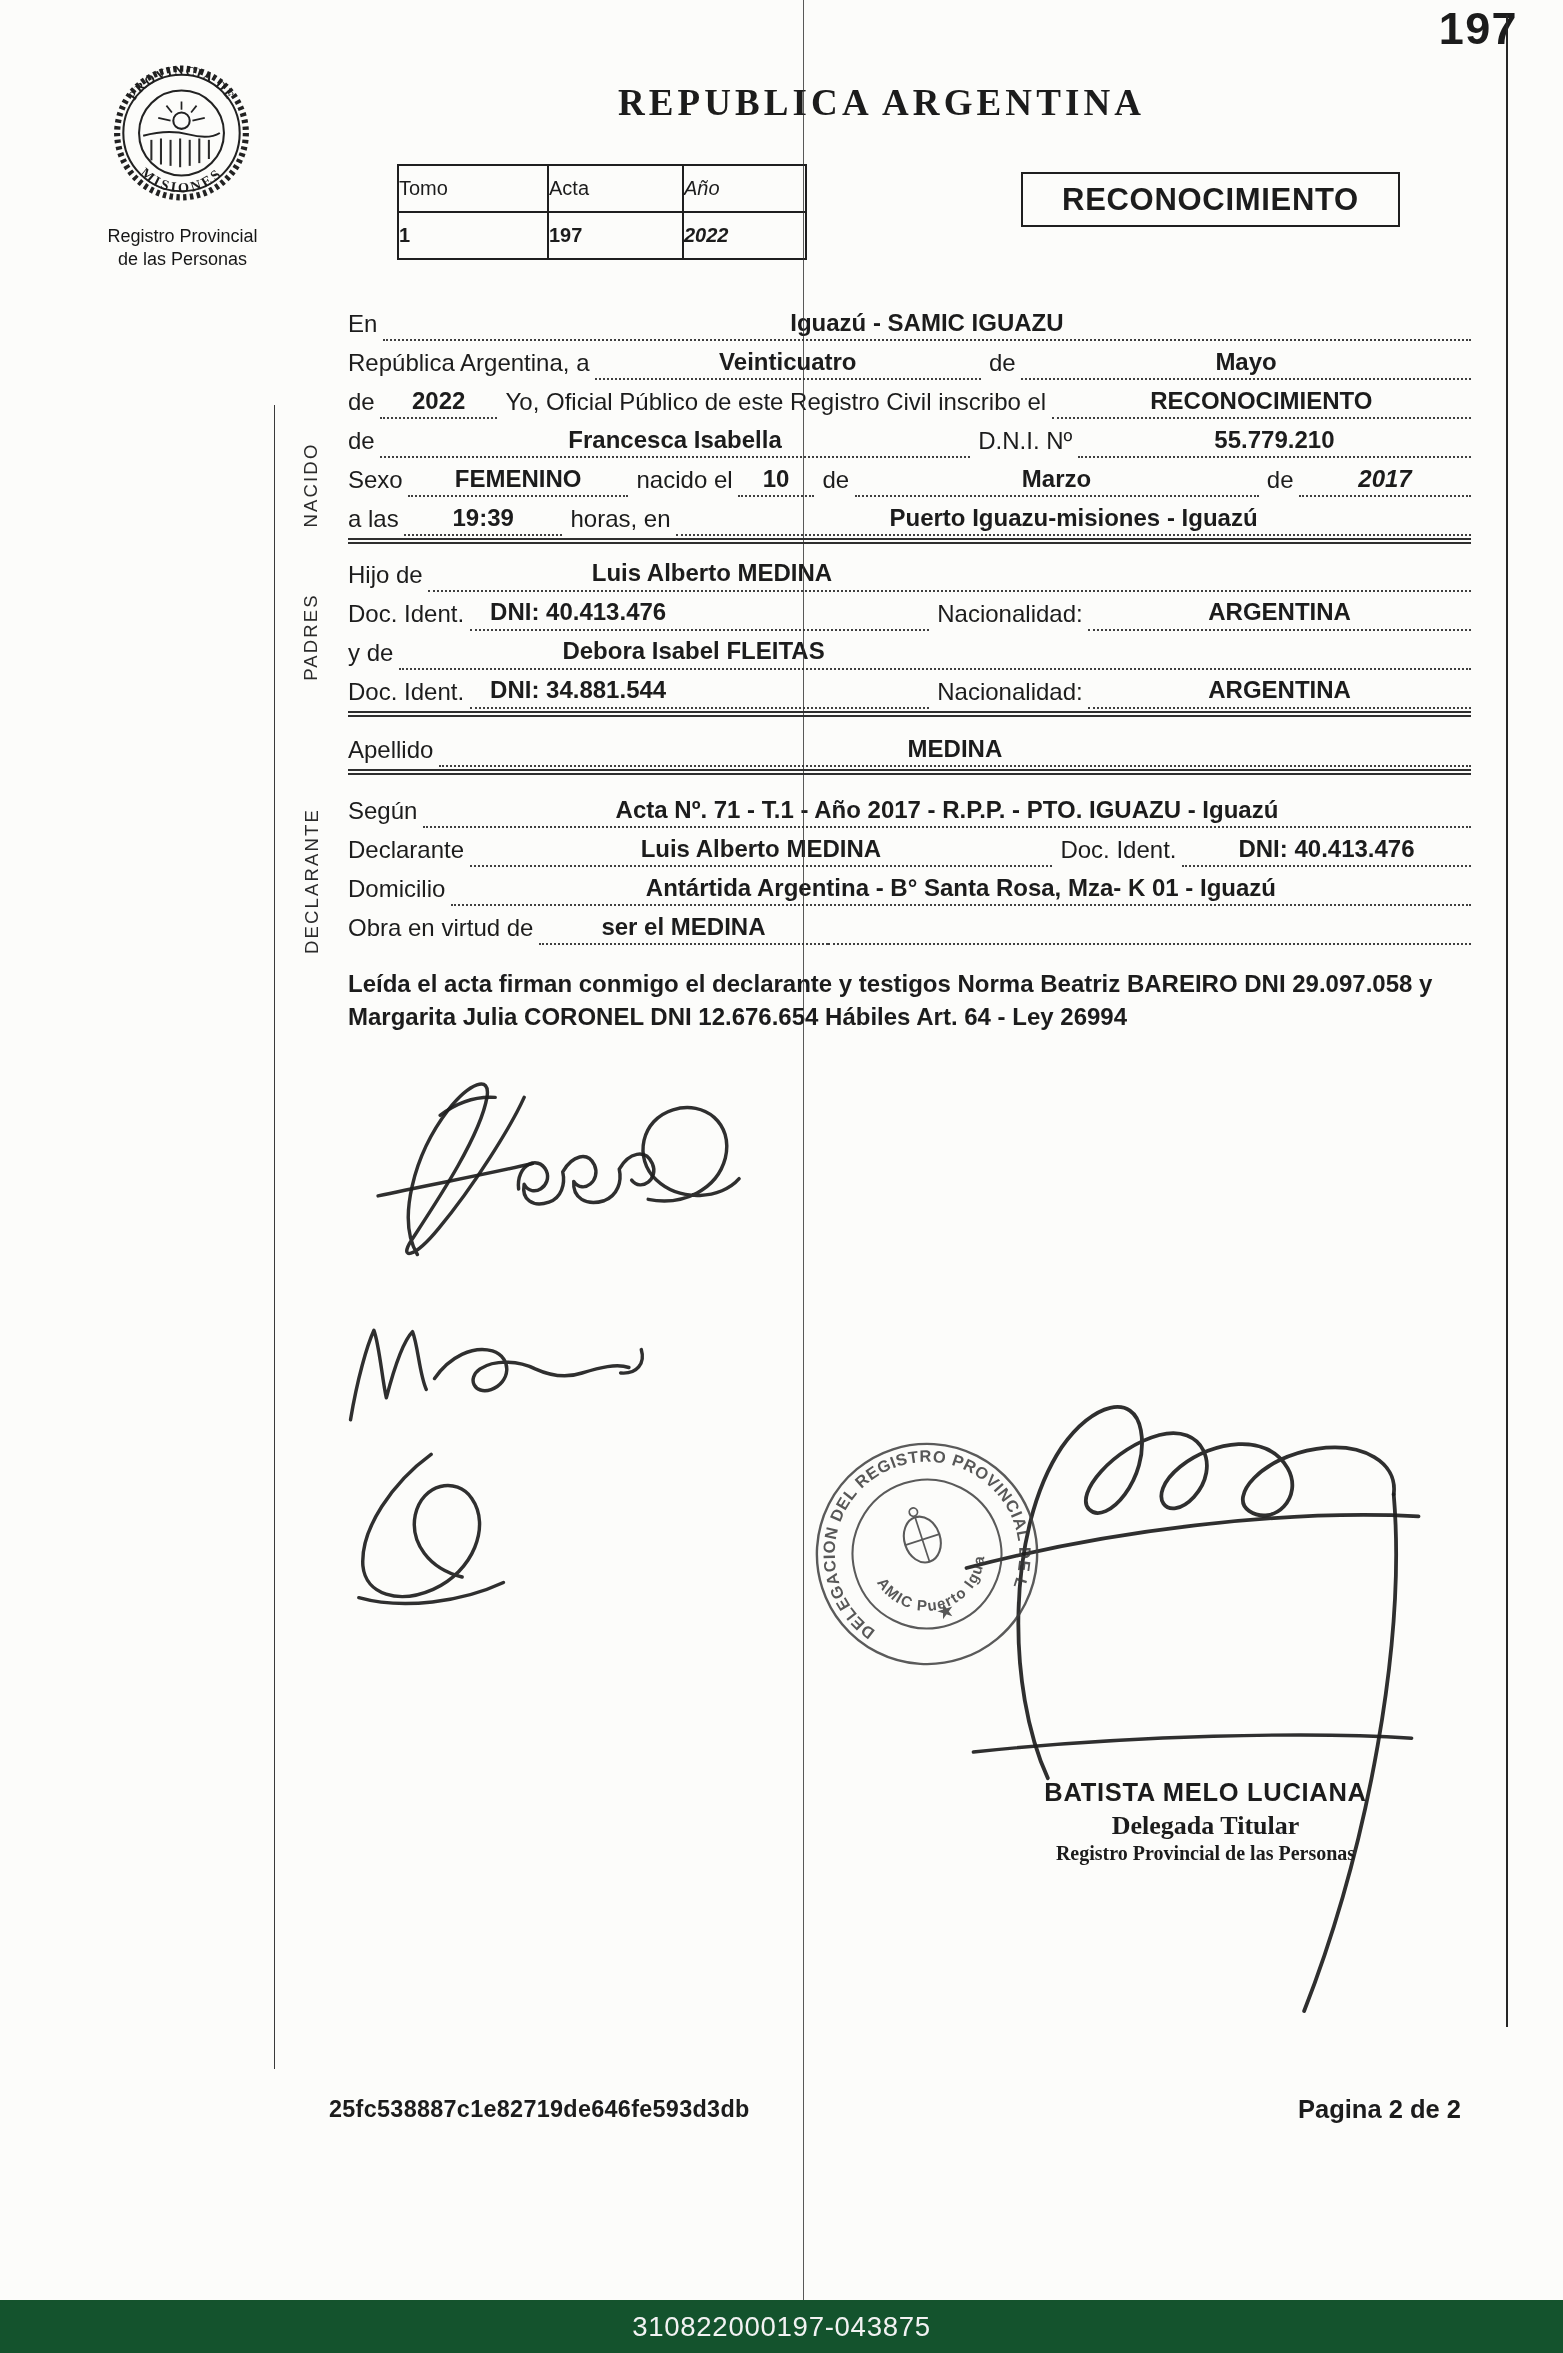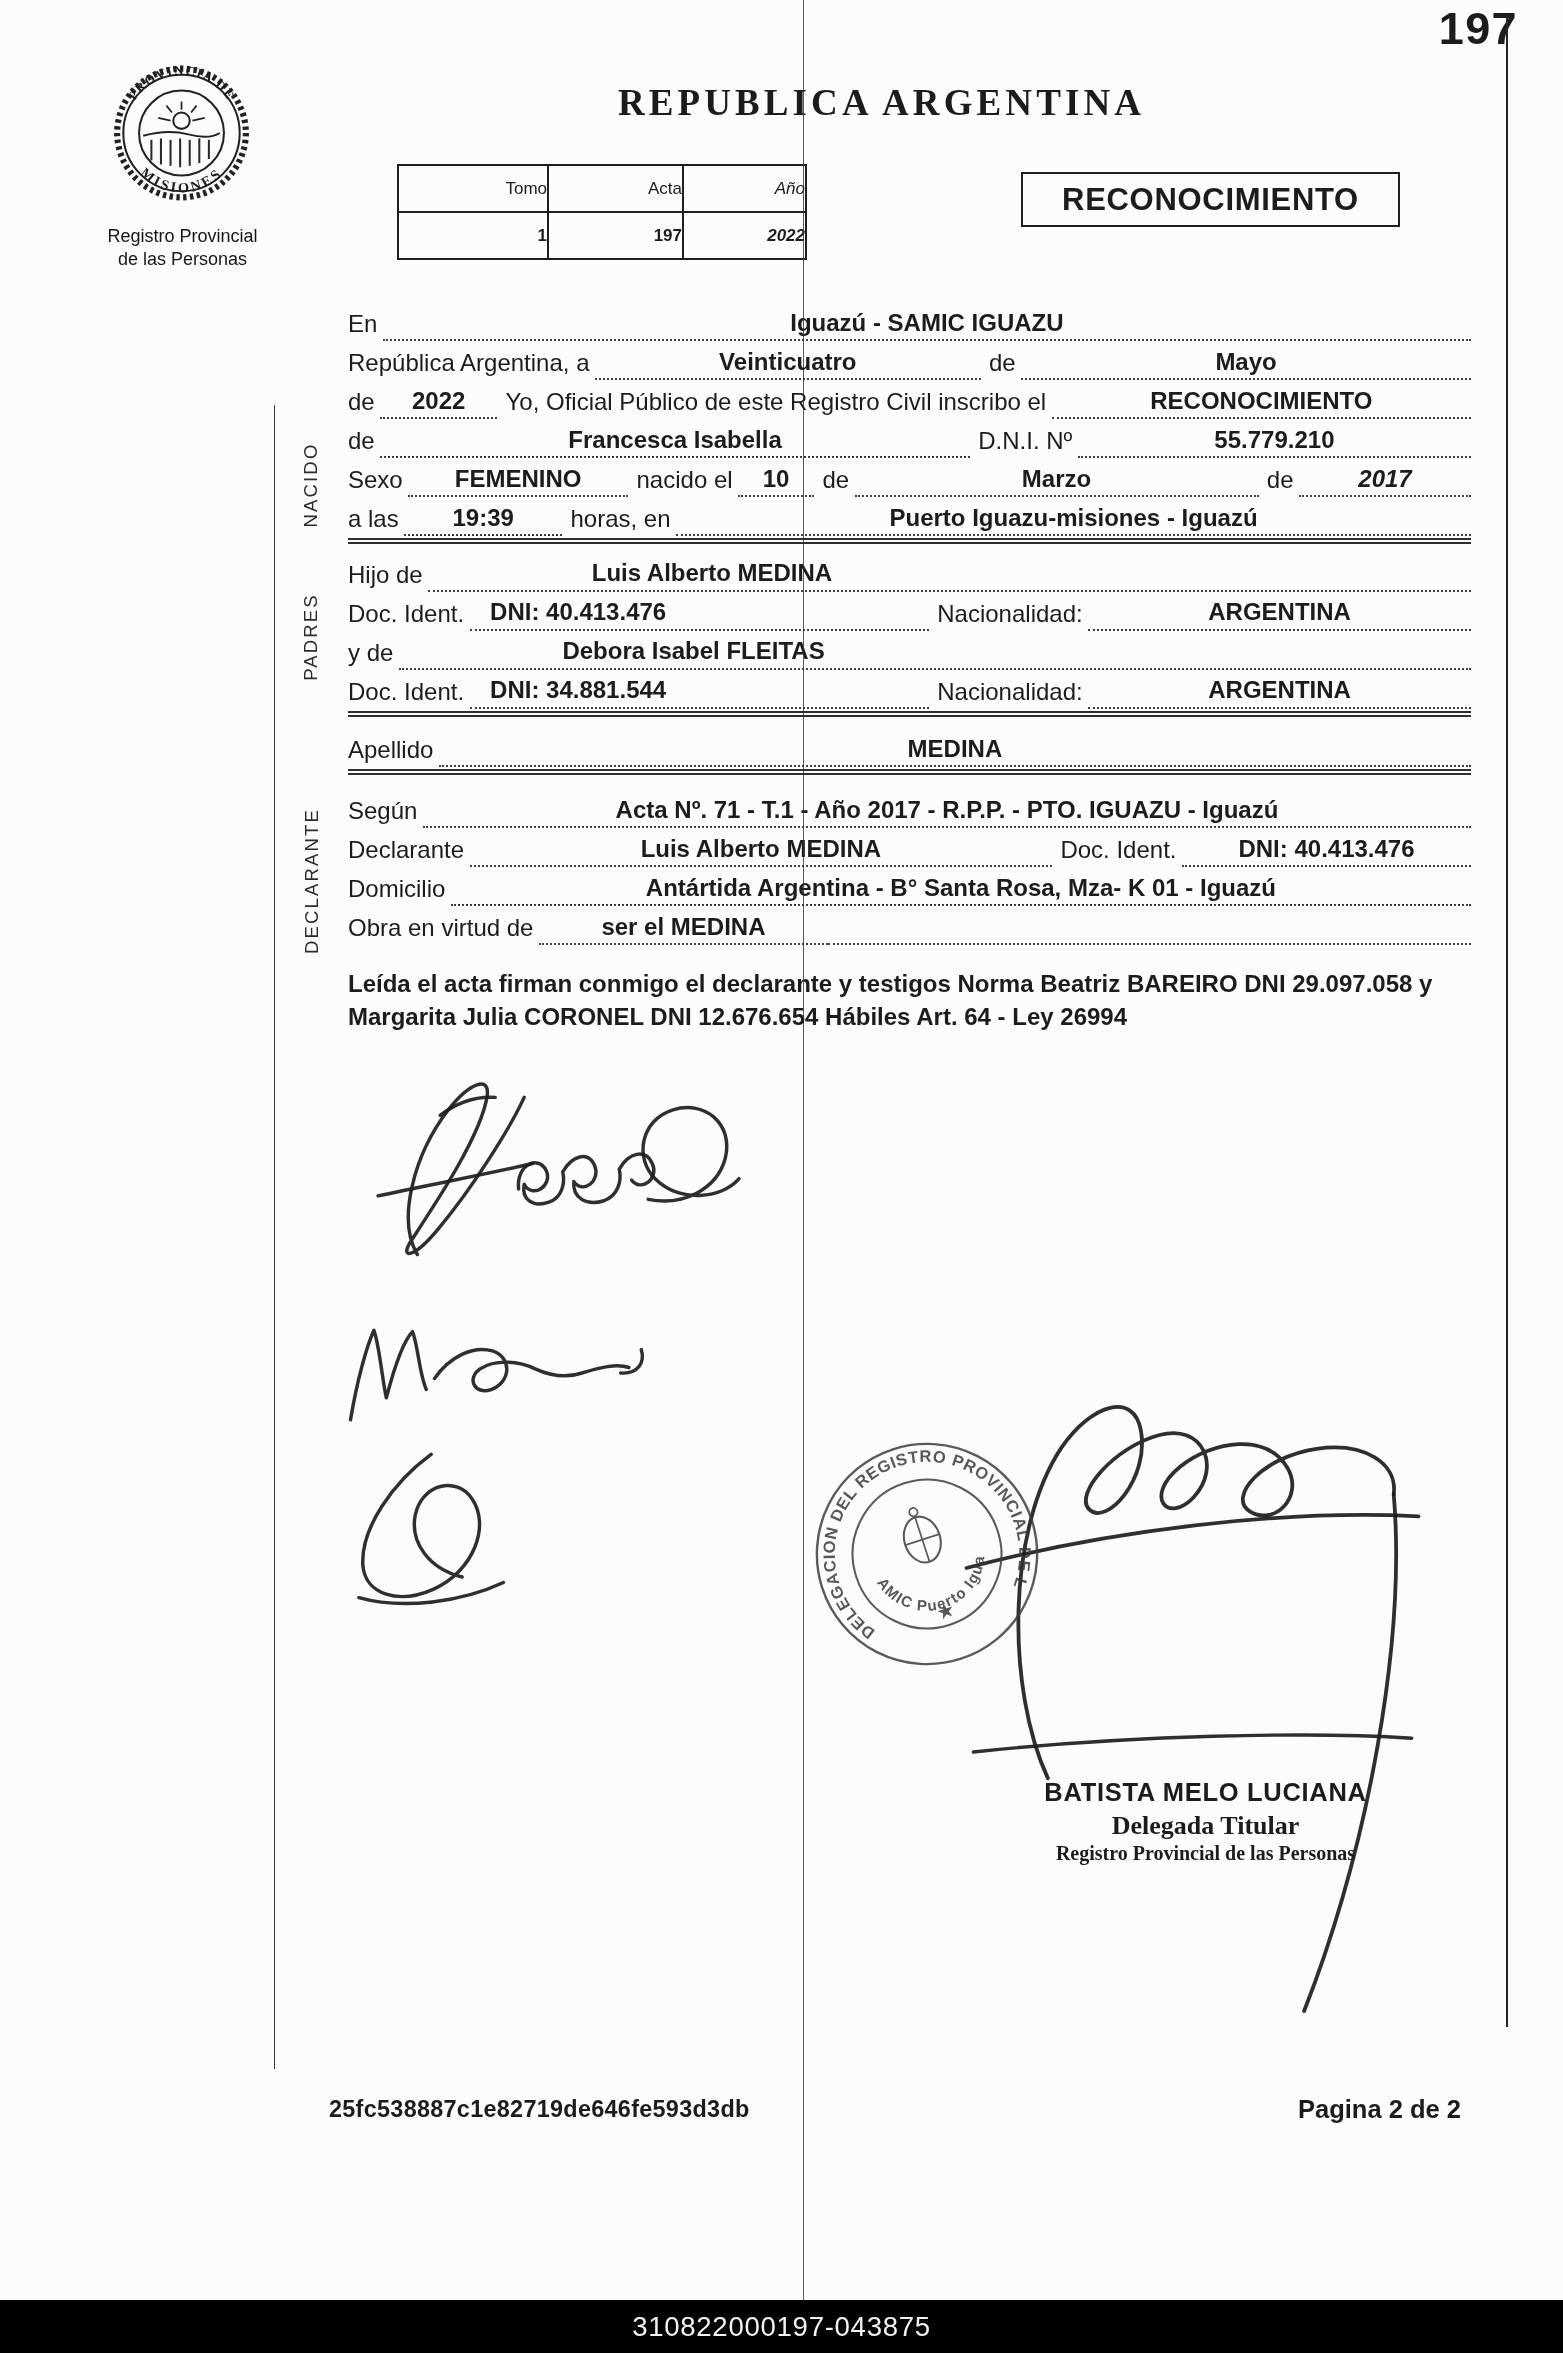--- a/index.html
+++ b/index.html
@@ -24,22 +24,22 @@
   
   .doc-title {
     left:606px; top:81px; width:551px; text-align:center;
     font-family:"Liberation Serif", serif; font-weight:bold;
     font-size:37px; letter-spacing:4.1px;
   }
 
   
   .acta-table { left:397px; top:164px; border-collapse:collapse; }
   .acta-table td {
-    border:2.1px solid #1f1f1f; height:47px; text-align:right;
-    vertical-align:middle; font-size:17px;
+    border:2.1px solid #1f1f1f; height:47px; text-align:left;
+    vertical-align:middle; font-size:20px;
   }
   .acta-table .c1{ width:150px; } .acta-table .c2{ width:135px; } .acta-table .c3{ width:123px;font-style:italic; }
   .acta-table tr.vals td { font-weight:bold; }
 
   
   .recon-box {
     left:1021px; top:172px; width:379px; height:55px;
     border:2.8px solid #1f1f1f; display:flex; align-items:center; justify-content:center;
     font-size:31px; font-weight:bold; letter-spacing:0.7px;
   }
@@ -81,21 +81,21 @@
 
   
   .signer { left:985px; top:1778px; width:441px; text-align:center; }
   .signer .name { font-size:25.5px; font-weight:bold; letter-spacing:0.7px; }
   .signer .title { font-family:"Liberation Serif", serif; font-size:26px; font-weight:bold; margin-top:4px; }
   .signer .org { font-family:"Liberation Serif", serif; font-size:20px; font-weight:bold; margin-top:1.4px; }
 
   
   .hash { left:329px; top:2096px; font-size:23.4px; font-weight:bold; letter-spacing:0.3px; }
   .page-indicator { right:102px; top:2095px; font-size:25.5px; font-weight:bold; }
-  .footer-bar { left:0; right:0; bottom:0; height:54px; background:#000000; color:#f2f2f2;
+  .footer-bar { left:0; right:0; bottom:0; height:54px; background:#14532d; color:#f2f2f2;
     display:flex; align-items:center; justify-content:center; font-size:27.6px; letter-spacing:0.7px; }
 
   .seal-svg { left:109px; top:44px; width:145px; height:178px; }
   .seal-svg .ln { fill:none; stroke:#222; }
   .seal-svg text { fill:#1d1d1d; font-family:"Liberation Serif", serif; font-weight:bold; }
 </style>
 </head>
 <body>
 
 <div class="abs corner-number">197</div>

